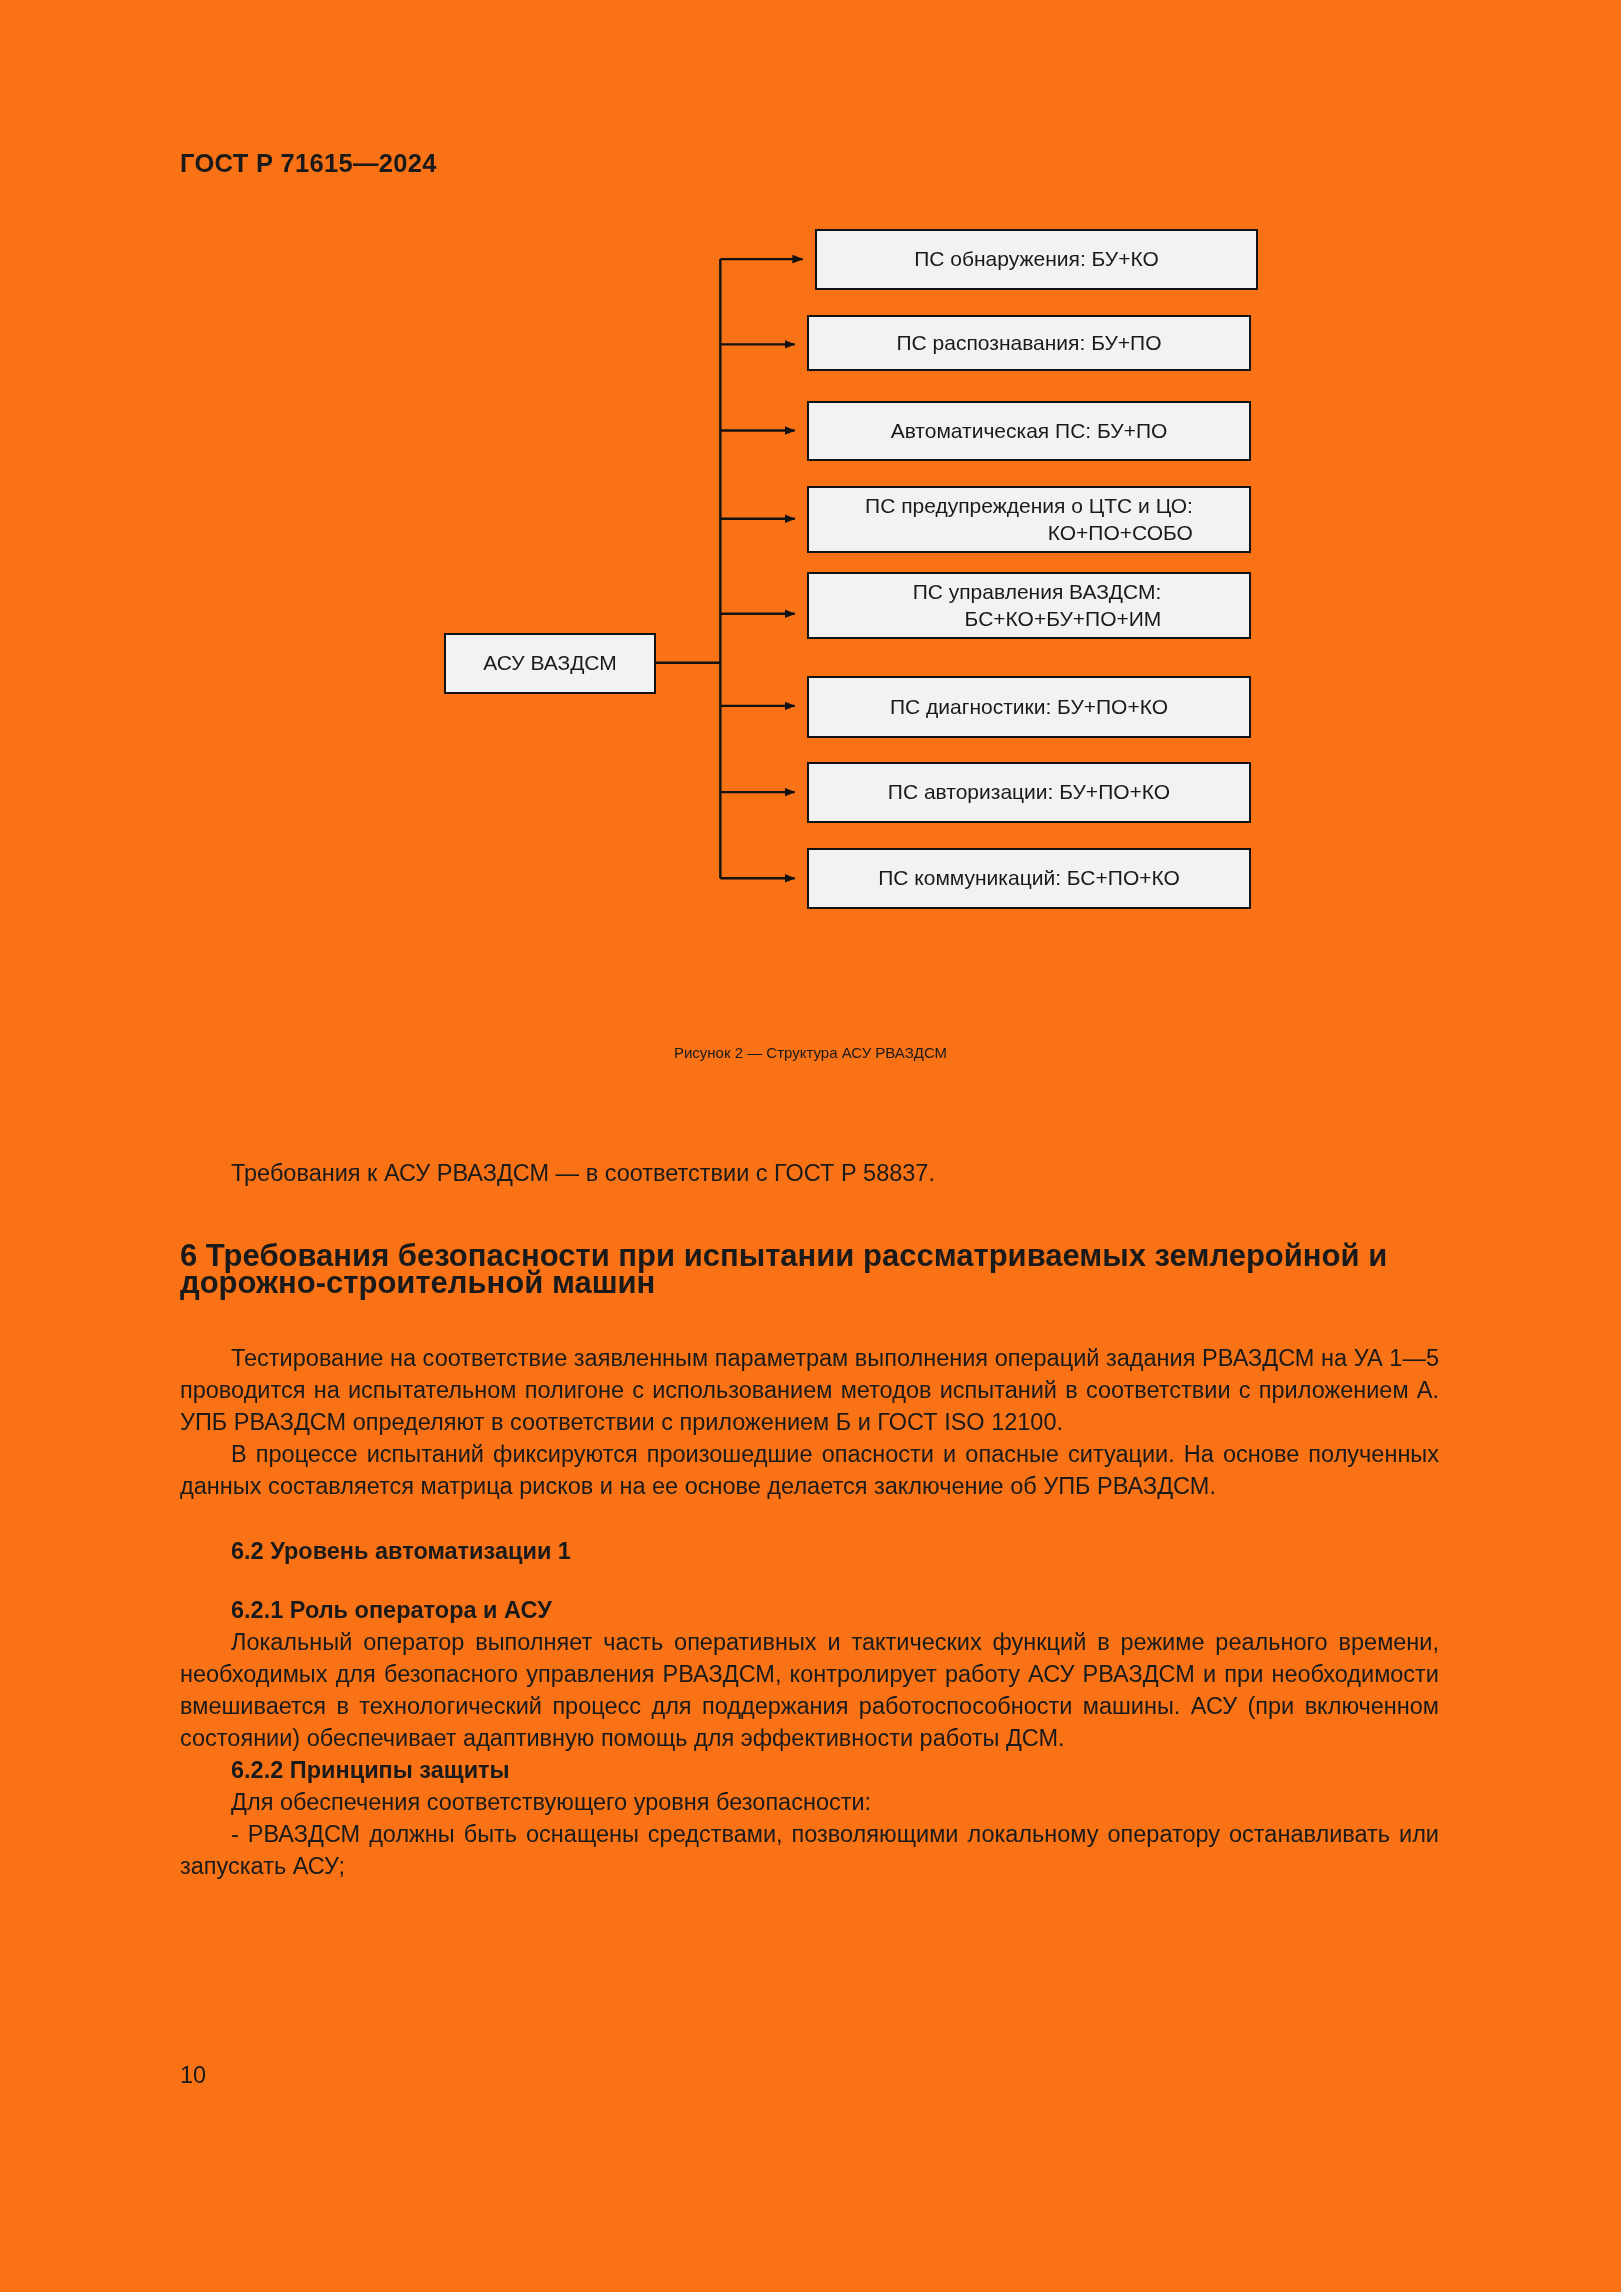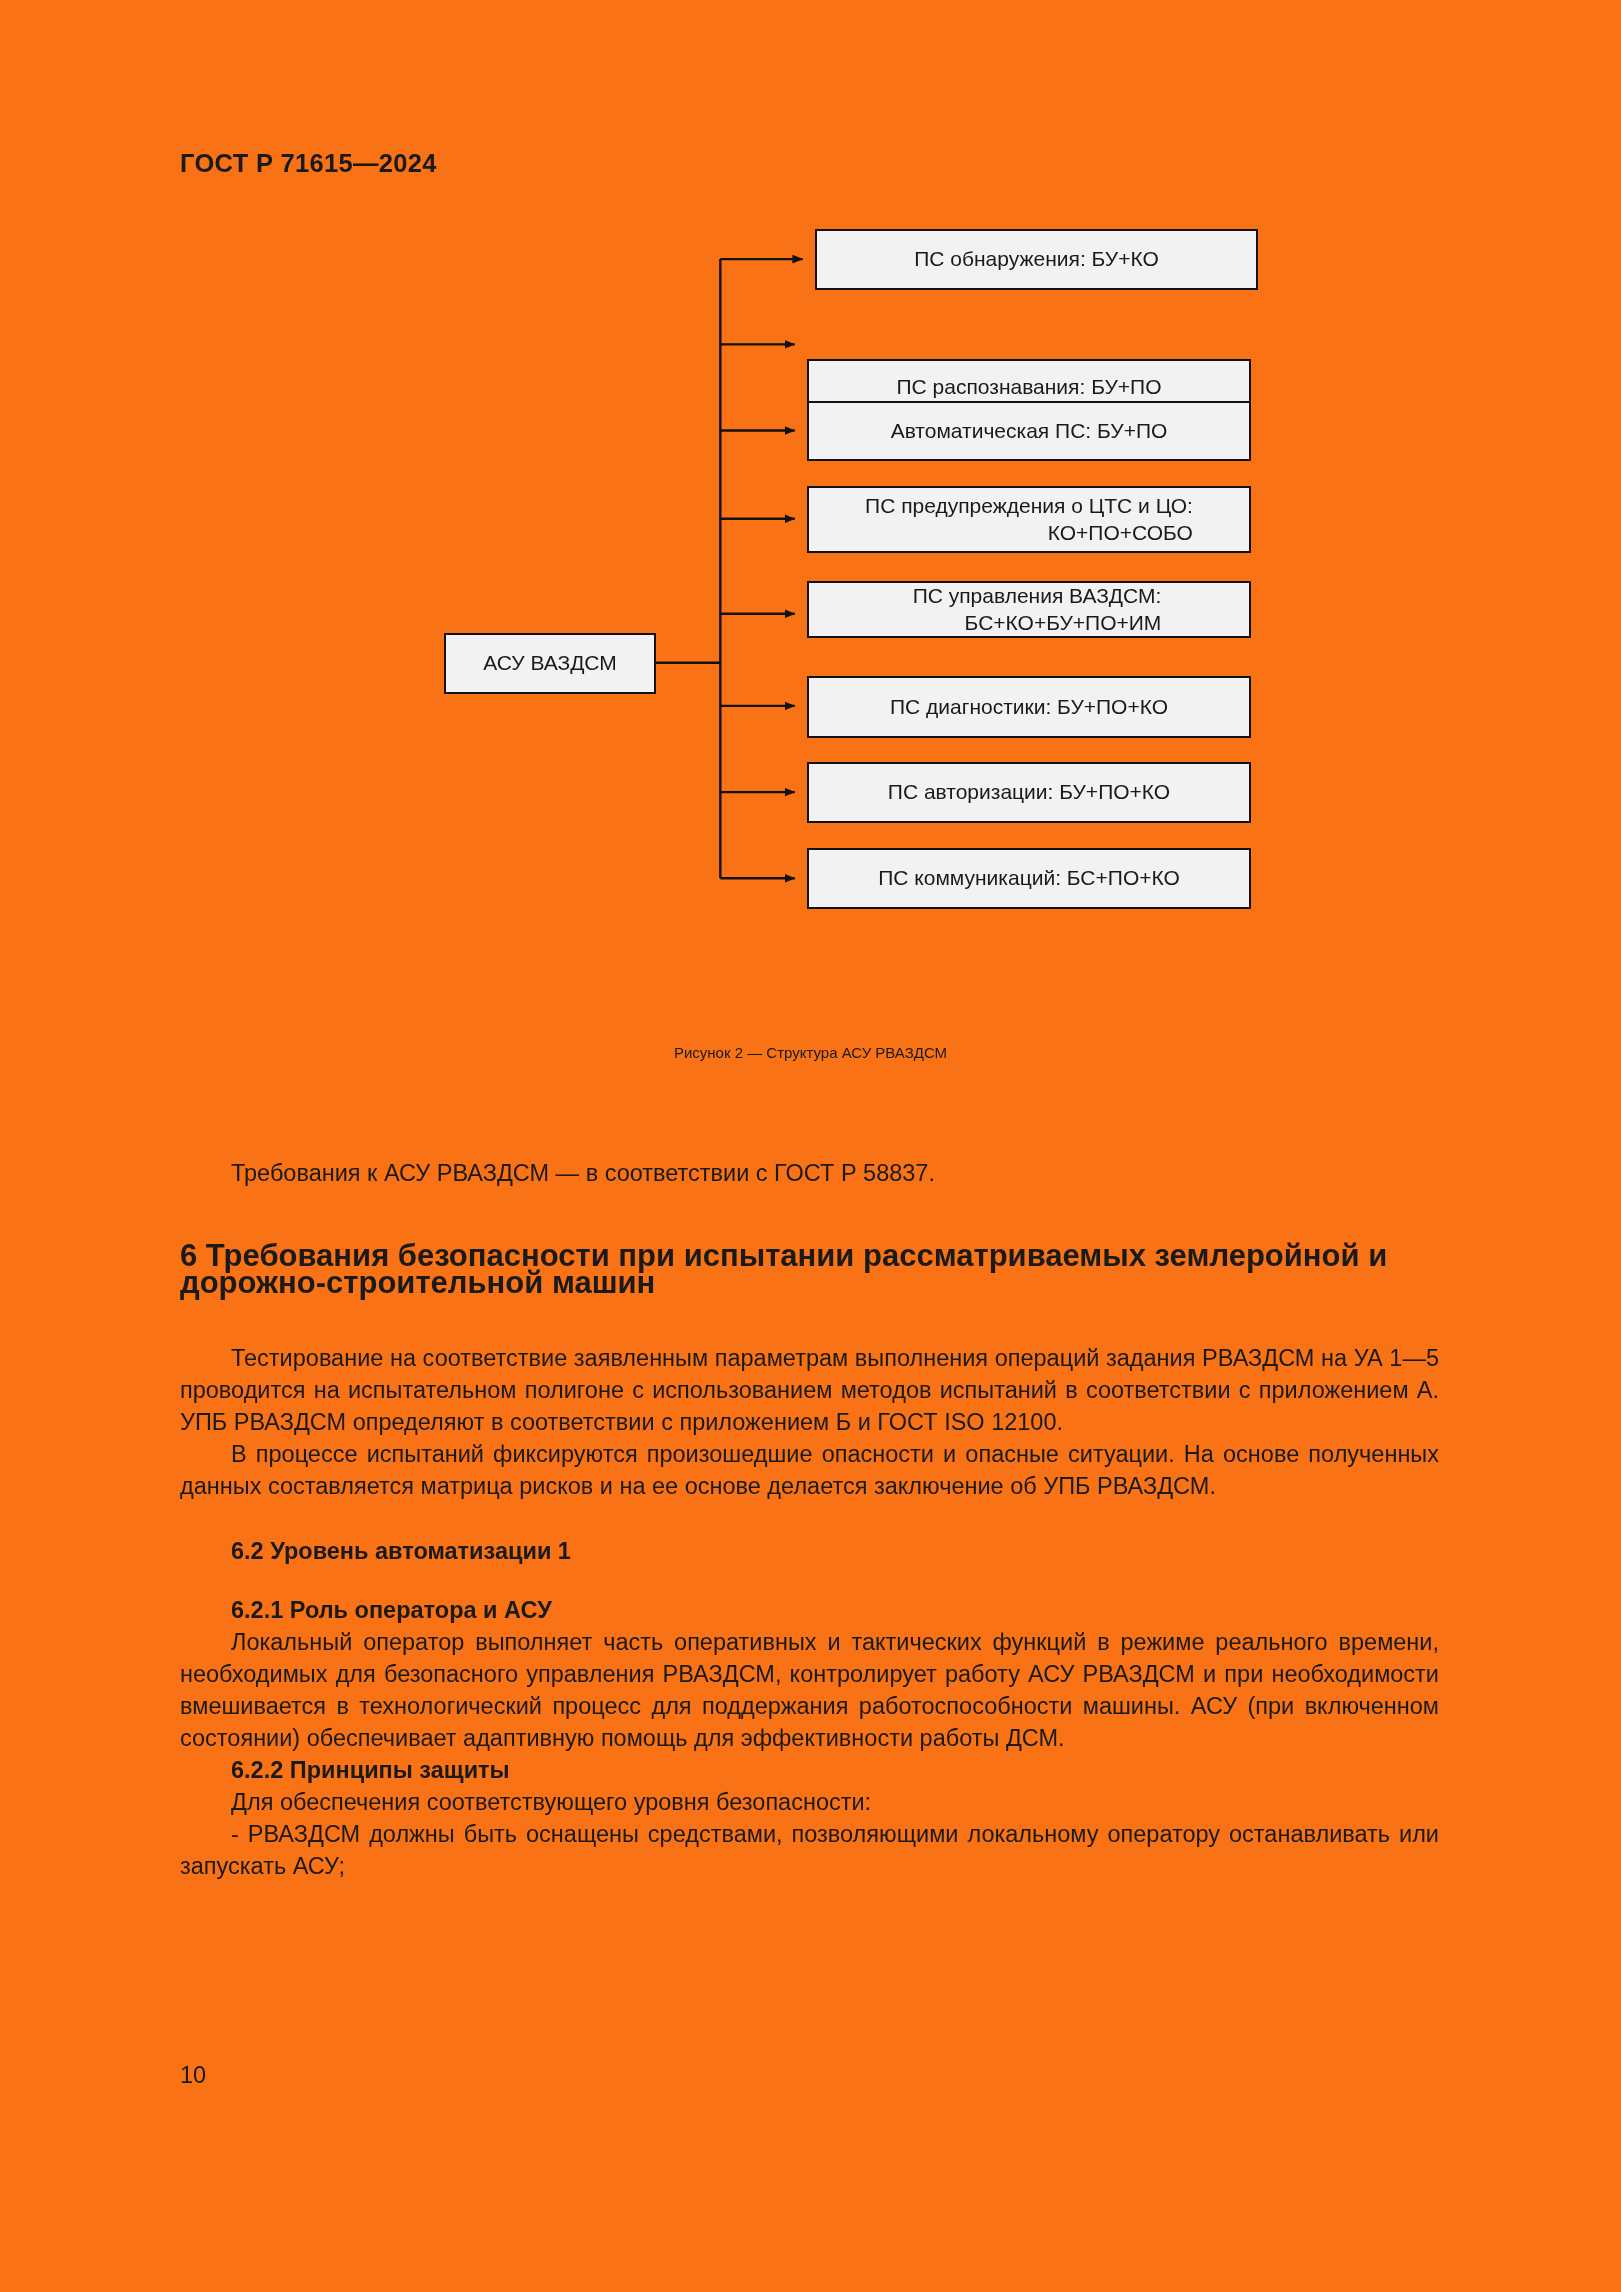--- a/index.html
+++ b/index.html
@@ -57,24 +57,24 @@
     top: 417px;
     width: 212px;
     height: 61px;
   }
 
   
   .node.target { left: 807px; width: 444px; }
   .node.target.first { left: 815px; width: 443px; }
 
   .n0 { top: 12.7px;  height: 61px; }
-  .n1 { top: 99px; height: 56px; margin-top: 44px; }
+  .n1 { top: 99px; height: 56px; }
   .n2 { top: 185px; height: 60px; }
   .n3 { top: 270px; height: 67px; }
-  .n4 { top: 365px; height: 57px; padding-left: 16px; }
+  .n4 { top: 356px; height: 67px; padding-left: 16px; }
   .n5 { top: 460px; height: 62px; }
   .n6 { top: 546px; height: 61px; }
   .n7 { top: 632px; height: 61px; }
 
   .wires { position: absolute; left: 0; top: 0; width: 1621px; height: 921px; }
 
   .fig-caption {
     position: absolute;
     left: 0;
     top: 828px;

